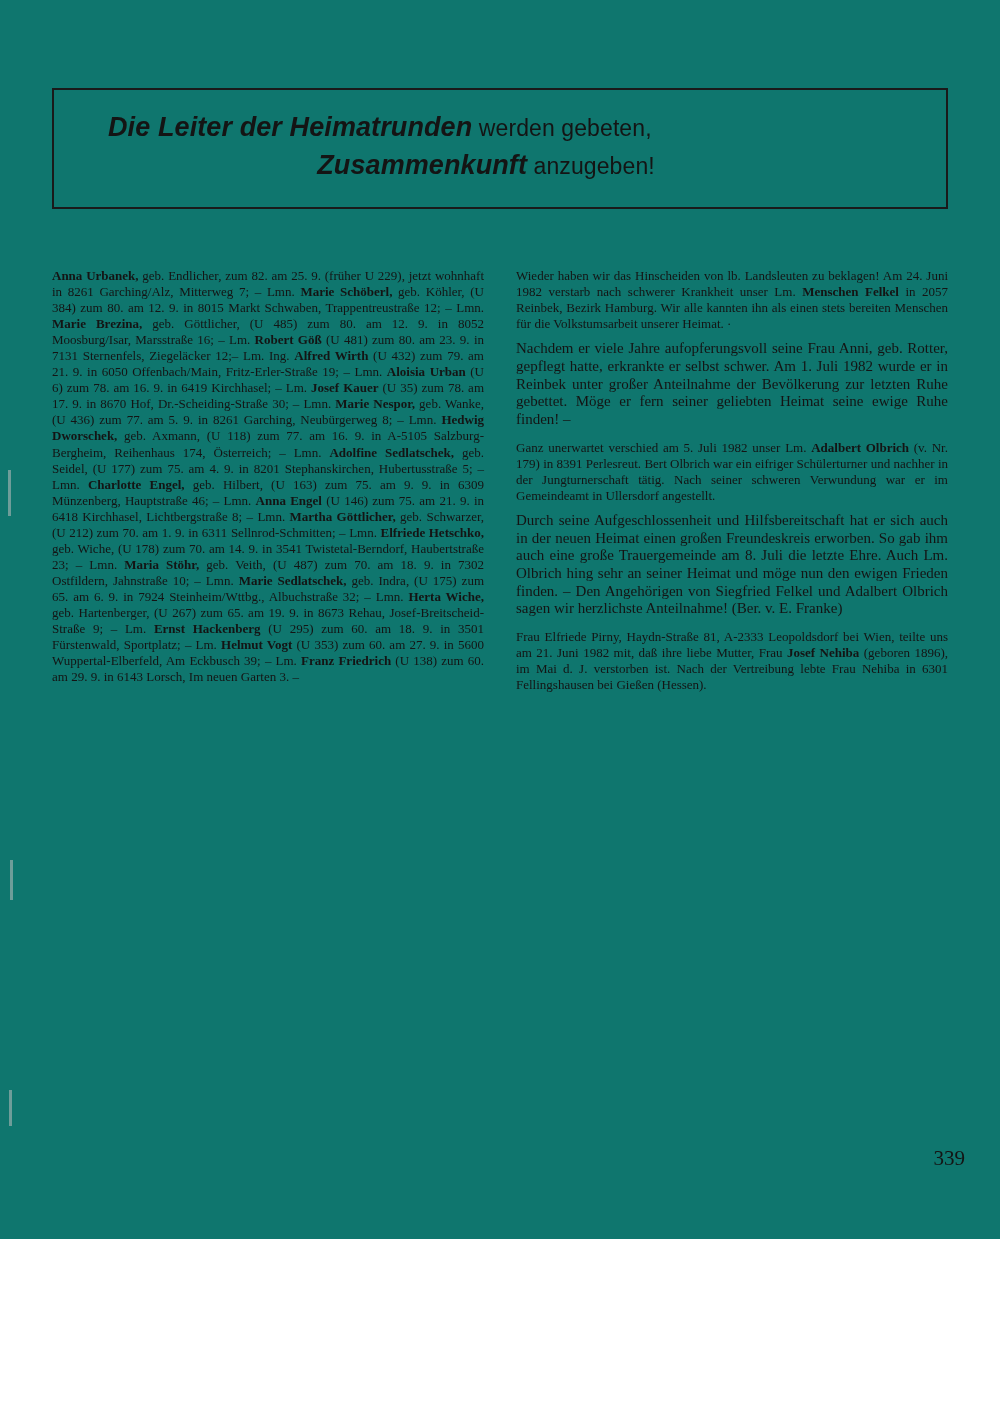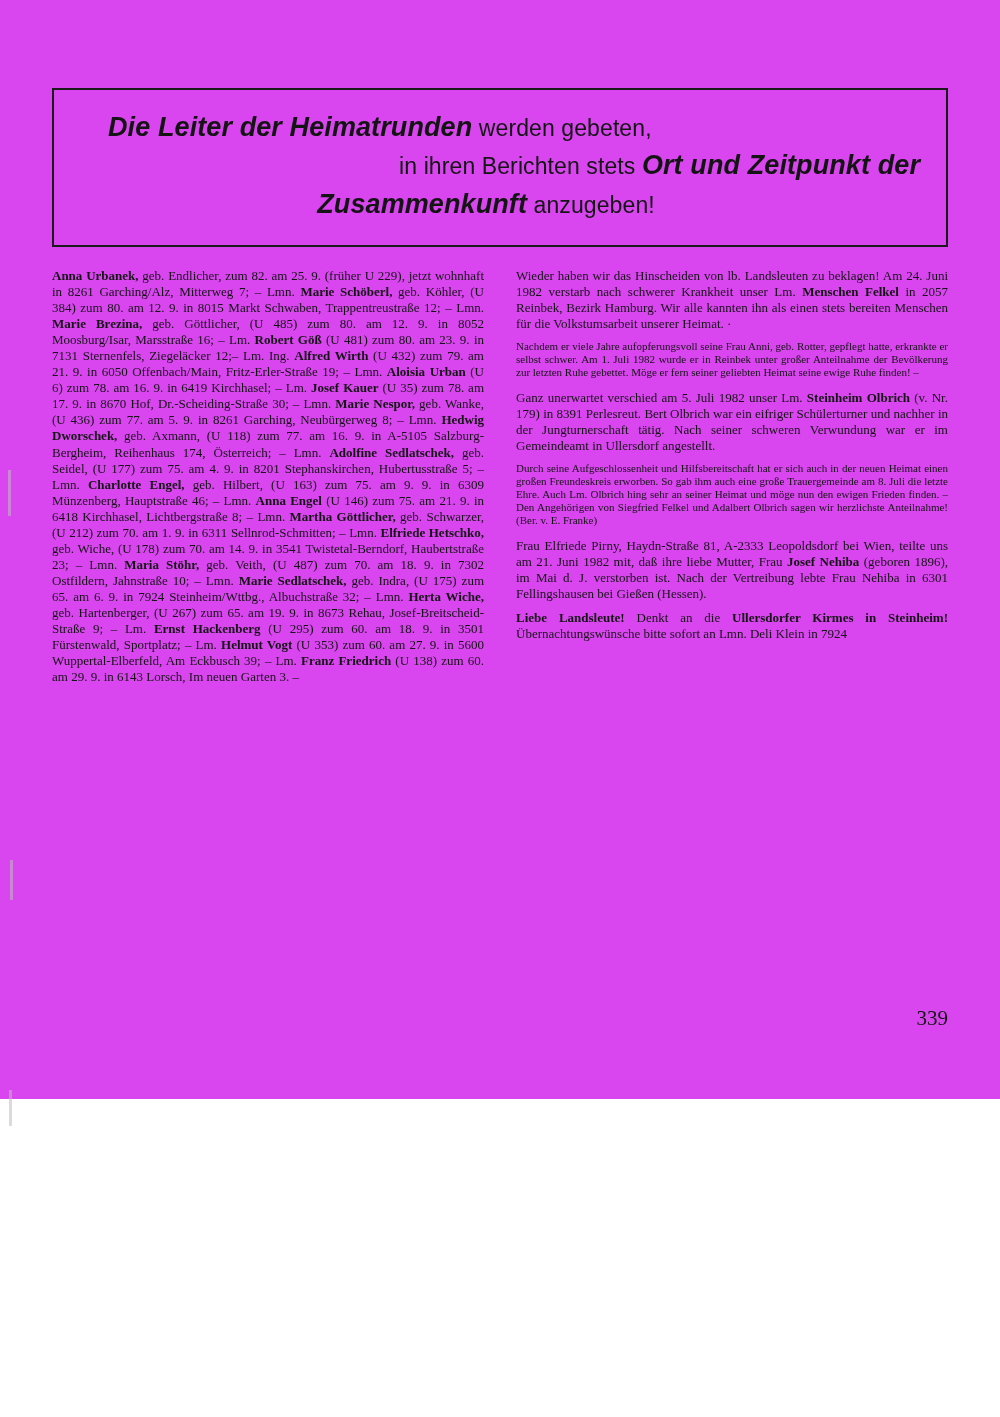--- a/index.html
+++ b/index.html
@@ -11,22 +11,22 @@
     width: 1000px;
     height: 1417px;
     position: relative;
     font-family: "Liberation Serif", serif;
     color: #141414;
     overflow: hidden;
   }
   .page {
     position: absolute;
     left: 0; top: 0;
-    width: 1000px; height: 1099px;
-    background: #d946ef;
+    width: 1000px; height: 1239px;
+    background: #0f766e;
   }
   
   .notice-box {
     position: absolute;
     left: 52px;
     top: 88px;
     width: 896px;
     box-sizing: border-box;
     border: 2px solid #1a1a1a;
     padding: 18px 26px 22px 26px;
@@ -64,29 +64,29 @@
 
   p.blk {
     margin: 0 0 11px 0;
     text-align: justify;
     text-justify: inter-word;
     font-size: 13px;
     line-height: 1.235;
     hyphens: manual;
   }
   p.blk.small {
-    font-size: 11px;
+    font-size: 15px;
     line-height: 1.18;
   }
   p.blk.tight { margin-bottom: 8px; }
   b { font-weight: bold; }
 
   .page-number {
     position: absolute;
-    right: 52px;
+    right: 35px;
     bottom: 68px;
     font-size: 21px;
     font-family: "Liberation Serif", serif;
   }
 
   
   .scan-mark {
     position: absolute;
     background: #bdbdbd;
     opacity: .55;
@@ -98,39 +98,35 @@
 <div class="page">
 
   <div class="scan-mark" style="left:8px; top:470px; width:3px; height:46px;"></div>
   <div class="scan-mark" style="left:10px; top:860px; width:3px; height:40px;"></div>
   <div class="scan-mark" style="left:9px; top:1090px; width:3px; height:36px;"></div>
 
   <div class="notice-box">
     <div class="notice-line notice-line-1">
       <span class="notice-strong">Die Leiter der Heimatrunden</span><span> werden gebeten,</span>
     </div>
-    <div class="notice-line notice-line-2">
-      <span>in ihren Berichten stets </span><span class="notice-strong">Ort und Zeitpunkt der</span>
-    </div>
     <div class="notice-line notice-line-3">
       <span class="notice-strong">Zusammenkunft</span><span> anzugeben!</span>
     </div>
   </div>
 
   <div class="columns">
 
     <div class="col col-left">
       <p class="blk"><b>Anna Urbanek,</b> geb. Endlicher, zum 82. am 25. 9. (früher U 229), jetzt wohnhaft in 8261 Garching/Alz, Mitterweg 7; – Lmn. <b>Marie Schöberl,</b> geb. Köhler, (U 384) zum 80. am 12. 9. in 8015 Markt Schwaben, Trappentreustraße 12; – Lmn. <b>Marie Brezina,</b> geb. Göttlicher, (U 485) zum 80. am 12. 9. in 8052 Moosburg/Isar, Marsstraße 16; – Lm. <b>Robert Göß</b> (U 481) zum 80. am 23. 9. in 7131 Sternenfels, Ziegeläcker 12;– Lm. Ing. <b>Alfred Wirth</b> (U 432) zum 79. am 21. 9. in 6050 Offenbach/Main, Fritz-Erler-Straße 19; – Lmn. <b>Aloisia Urban</b> (U 6) zum 78. am 16. 9. in 6419 Kirchhasel; – Lm. <b>Josef Kauer</b> (U 35) zum 78. am 17. 9. in 8670 Hof, Dr.-Scheiding-Straße 30; – Lmn. <b>Marie Nespor,</b> geb. Wanke, (U 436) zum 77. am 5. 9. in 8261 Garching, Neubürgerweg 8; – Lmn. <b>Hedwig Dworschek,</b> geb. Axmann, (U 118) zum 77. am 16. 9. in A-5105 Salzburg-Bergheim, Reihenhaus 174, Österreich; – Lmn. <b>Adolfine Sedlatschek,</b> geb. Seidel, (U 177) zum 75. am 4. 9. in 8201 Stephanskirchen, Hubertusstraße 5; – Lmn. <b>Charlotte Engel,</b> geb. Hilbert, (U 163) zum 75. am 9. 9. in 6309 Münzenberg, Hauptstraße 46; – Lmn. <b>Anna Engel</b> (U 146) zum 75. am 21. 9. in 6418 Kirchhasel, Lichtbergstraße 8; – Lmn. <b>Martha Göttlicher,</b> geb. Schwarzer, (U 212) zum 70. am 1. 9. in 6311 Sellnrod-Schmitten; – Lmn. <b>Elfriede Hetschko,</b> geb. Wiche, (U 178) zum 70. am 14. 9. in 3541 Twistetal-Berndorf, Haubertstraße 23; – Lmn. <b>Maria Stöhr,</b> geb. Veith, (U 487) zum 70. am 18. 9. in 7302 Ostfildern, Jahnstraße 10; – Lmn. <b>Marie Sedlatschek,</b> geb. Indra, (U 175) zum 65. am 6. 9. in 7924 Steinheim/Wttbg., Albuchstraße 32; – Lmn. <b>Herta Wiche,</b> geb. Hartenberger, (U 267) zum 65. am 19. 9. in 8673 Rehau, Josef-Breitscheid-Straße 9; – Lm. <b>Ernst Hackenberg</b> (U 295) zum 60. am 18. 9. in 3501 Fürstenwald, Sportplatz; – Lm. <b>Helmut Vogt</b> (U 353) zum 60. am 27. 9. in 5600 Wuppertal-Elberfeld, Am Eckbusch 39; – Lm. <b>Franz Friedrich</b> (U 138) zum 60. am 29. 9. in 6143 Lorsch, Im neuen Garten 3. –</p>
     </div>
 
     <div class="col col-right">
       <p class="blk tight">Wieder haben wir das Hinscheiden von lb. Landsleuten zu beklagen! Am 24. Juni 1982 verstarb nach schwerer Krankheit unser Lm. <b>Menschen Felkel</b> in 2057 Reinbek, Bezirk Hamburg. Wir alle kannten ihn als einen stets bereiten Menschen für die Volkstumsarbeit unserer Heimat.&nbsp;·</p>
       <p class="blk small">Nachdem er viele Jahre aufopferungsvoll seine Frau Anni, geb. Rotter, gepflegt hatte, erkrankte er selbst schwer. Am 1. Juli 1982 wurde er in Reinbek unter großer Anteilnahme der Bevölkerung zur letzten Ruhe gebettet. Möge er fern seiner geliebten Heimat seine ewige Ruhe finden! –</p>
-      <p class="blk tight">Ganz unerwartet verschied am 5. Juli 1982 unser Lm. <b>Steinheim Olbrich</b> (v. Nr. 179) in 8391 Perlesreut. Bert Olbrich war ein eifriger Schülerturner und nachher in der Jungturnerschaft tätig. Nach seiner schweren Verwundung war er im Gemeindeamt in Ullersdorf angestellt.</p>
+      <p class="blk tight">Ganz unerwartet verschied am 5. Juli 1982 unser Lm. <b>Adalbert Olbrich</b> (v. Nr. 179) in 8391 Perlesreut. Bert Olbrich war ein eifriger Schülerturner und nachher in der Jungturnerschaft tätig. Nach seiner schweren Verwundung war er im Gemeindeamt in Ullersdorf angestellt.</p>
       <p class="blk small">Durch seine Aufgeschlossenheit und Hilfsbereitschaft hat er sich auch in der neuen Heimat einen großen Freundeskreis erworben. So gab ihm auch eine große Trauergemeinde am 8. Juli die letzte Ehre. Auch Lm. Olbrich hing sehr an seiner Heimat und möge nun den ewigen Frieden finden. – Den Angehörigen von Siegfried Felkel und Adalbert Olbrich sagen wir herzlichste Anteilnahme! (Ber. v. E. Franke)</p>
       <p class="blk tight">Frau Elfriede Pirny, Haydn-Straße 81, A-2333 Leopoldsdorf bei Wien, teilte uns am 21. Juni 1982 mit, daß ihre liebe Mutter, Frau <b>Josef Nehiba</b> (geboren 1896), im Mai d. J. verstorben ist. Nach der Vertreibung lebte Frau Nehiba in 6301 Fellingshausen bei Gießen (Hessen).</p>
-      <p class="blk"><b>Liebe Landsleute!</b> Denkt an die <b>Ullersdorfer Kirmes in Steinheim!</b> Übernachtungswünsche bitte sofort an Lmn. Deli Klein in 7924</p>
     </div>
 
   </div>
 
   <div class="page-number">339</div>
 </div>
 
 </body></html>

